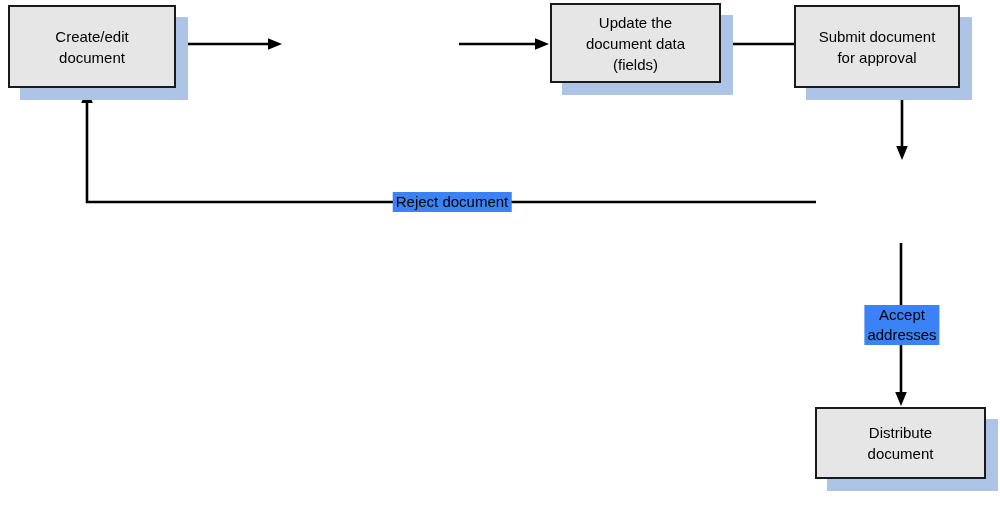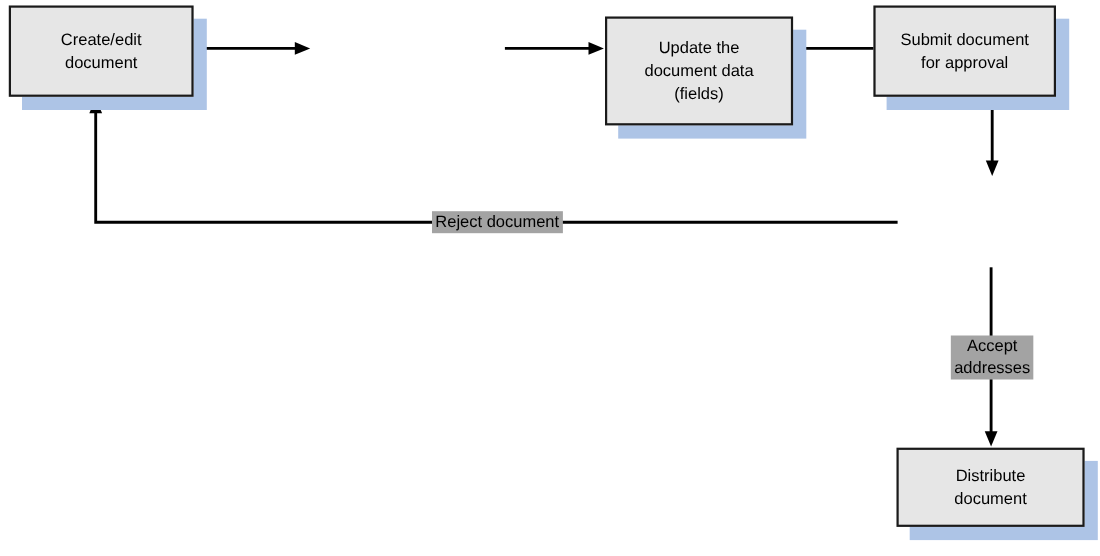--- a/index.html
+++ b/index.html
@@ -29,32 +29,32 @@
     justify-content: center;
     text-align: center;
     font-size: 15px;
     line-height: 21px;
     white-space: pre-line;
     box-sizing: border-box;
   }
   .edge-label {
     position: absolute;
     z-index: 3;
-    background: #a3a3a3;
+    background: #3b82f6;
     font-size: 15px;
     line-height: 20px;
     text-align: center;
     white-space: pre-line;
     padding: 0 3px;
     transform: translate(-50%, -50%);
   }
   
   #node-create   { left: 8px;   top: 5px;   width: 168px; height: 83px; }
   #node-attach   { left: 283px; top: 3px;   width: 177px; height: 87px; }
-  #node-update   { left: 550px; top: 15px;   width: 171px; height: 99px; }
+  #node-update   { left: 550px; top: 3px;   width: 171px; height: 80px; }
   #node-submit   { left: 794px; top: 5px;   width: 166px; height: 83px; }
   #node-review   { left: 816px; top: 161px; width: 170px; height: 82px; }
   #node-distrib  { left: 815px; top: 407px; width: 171px; height: 72px; }
   #label-reject  { left: 452px; top: 202px; }
   #label-accept  { left: 902px; top: 325px; }
 </style>
 </head>
 <body>
 
 <div id="canvas">

